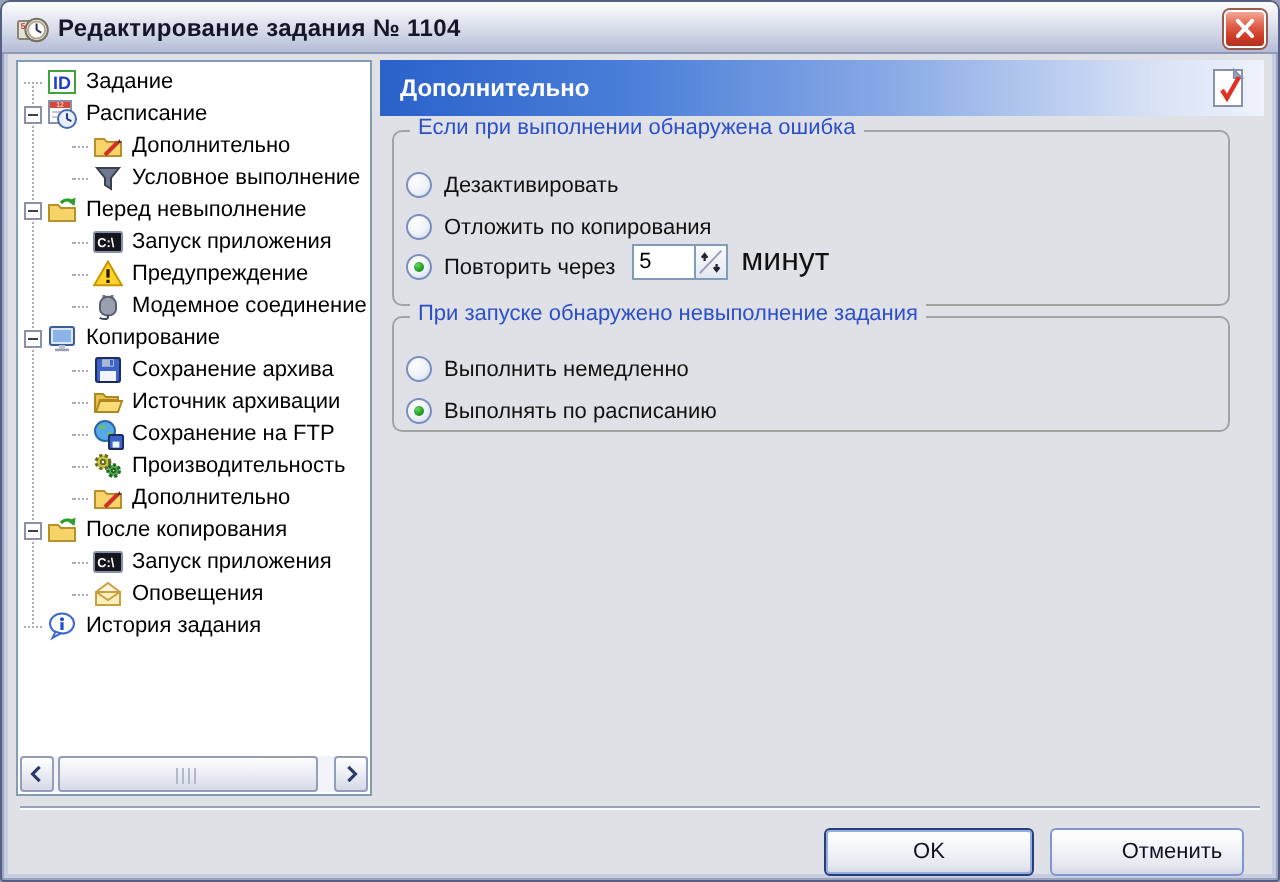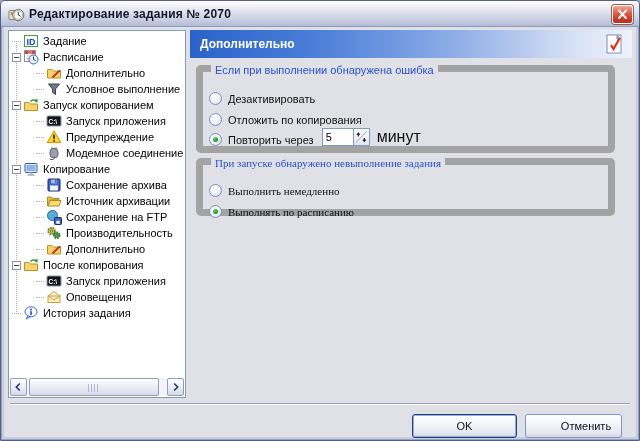--- a/index.html
+++ b/index.html
@@ -67,23 +67,23 @@
   }
   
   .pheader {
     position:absolute; left:190px; top:30px; width:442px; height:28px;
     background:linear-gradient(90deg,#2a62ca 0%,#4a7ed8 28%,#8aaae6 58%,#d9e3f6 88%,#eef2fb 100%);
   }
   .pheader-title { line-height:28px; padding-left:10px; color:#fff; font-weight:bold; font-size:12px; }
   .pheader-icon { position:absolute; right:6px; top:2px; width:24px; height:24px; }
   .pheader-icon svg { width:100%; height:100%; display:block; }
   
-  .group { position:absolute; left:196px; width:419px; border:7px solid #a3a3a3; border-radius:5px; }
+  .group { position:absolute; left:196px; width:419px; border:1px solid #a3a3a3; border-radius:5px; }
   .g1 { top:65px; height:88px; }
-  .g2 { top:158px; height:58px;font-family:Liberation Serif, serif; }
+  .g2 { top:158px; height:58px; }
   .gcap {
     position:absolute; top:-8px; left:8px; background:#e0e1e6; padding:0 4px;
     color:#2a4fc8; font-size:11px; white-space:nowrap;
   }
   .opt { position:absolute; left:6px; height:17px; display:flex; align-items:flex-end; cursor:default; }
   .radio {
     width:13px; height:13px; border-radius:50%; border:1px solid #7a8fc0; margin-right:6px; flex:0 0 13px;
     background:radial-gradient(circle at 35% 30%, #ffffff 0%, #eef1f8 55%, #ccd4e6 100%);
     position:relative; cursor:pointer;
   }
@@ -118,21 +118,21 @@
 
   <div class="titlebar">
     <span class="title-icon"><svg viewBox="0 0 17 17">
           <rect x="1" y="4.5" width="10" height="9" rx="1" fill="#e6e2d8" stroke="#8a8478"></rect>
           <text x="2.4" y="8.6" font-size="4.2" font-weight="bold" fill="#c03020" font-family="Liberation Sans,sans-serif">5</text>
           <circle cx="10.3" cy="9" r="5.6" fill="#f6f6f2" stroke="#787060"></circle>
           <circle cx="10.3" cy="9" r="4.3" fill="#fff" stroke="#b0a890"></circle>
           <line x1="10.3" y1="9" x2="10.3" y2="5.8" stroke="#203050"></line>
           <line x1="10.3" y1="9" x2="12.6" y2="10.3" stroke="#203050"></line>
         </svg></span>
-    <span class="title-text">Редактирование задания № 2070</span>
+    <span class="title-text">Редактирование задания № 1104</span>
     <span class="close-btn">
         <svg viewBox="0 0 21 19">
           <path d="M6.5 5 L14.5 13.5 M14.5 5 L6.5 13.5" stroke="#fff" stroke-width="2.2" stroke-linecap="round"></path>
         </svg>
       </span>
   </div>
 
   <div class="treepanel">
     <div class="tree-rows" id="tree-rows">
         <div class="trow d0">
@@ -183,21 +183,21 @@
         </div>
         <div class="trow d0">
           <span class="exp"></span>
           <span class="ticon">
             <svg viewBox="0 0 16 16">
               <path d="M1.5 5.5 L6 5.5 L7.5 7 L14.5 7 L14.5 13.5 L1.5 13.5 Z" fill="#f6d46a" stroke="#b8912c"></path>
               <path d="M7.5 4.5 A4 4 0 0 1 13.5 4.2" fill="none" stroke="#2f9e2f" stroke-width="1.6"></path>
               <path d="M14.8 1.8 L14.2 6 L10.8 3.6 Z" fill="#2f9e2f"></path>
             </svg>
           </span>
-          <span class="tlabel">Запуск копированием</span>
+          <span class="tlabel">Перед невыполнение</span>
         </div>
         <div class="trow d1">
           <span class="stub"></span>
           <span class="ticon">
             <svg viewBox="0 0 16 16">
               <rect x="1" y="3" width="14" height="10" rx="1" fill="#14141c" stroke="#8890a8"></rect>
               <text x="2.6" y="10.6" font-size="6.4" font-weight="bold" fill="#fff" font-family="Liberation Sans,sans-serif">C:\</text>
             </svg>
           </span>
           <span class="tlabel">Запуск приложения</span>

